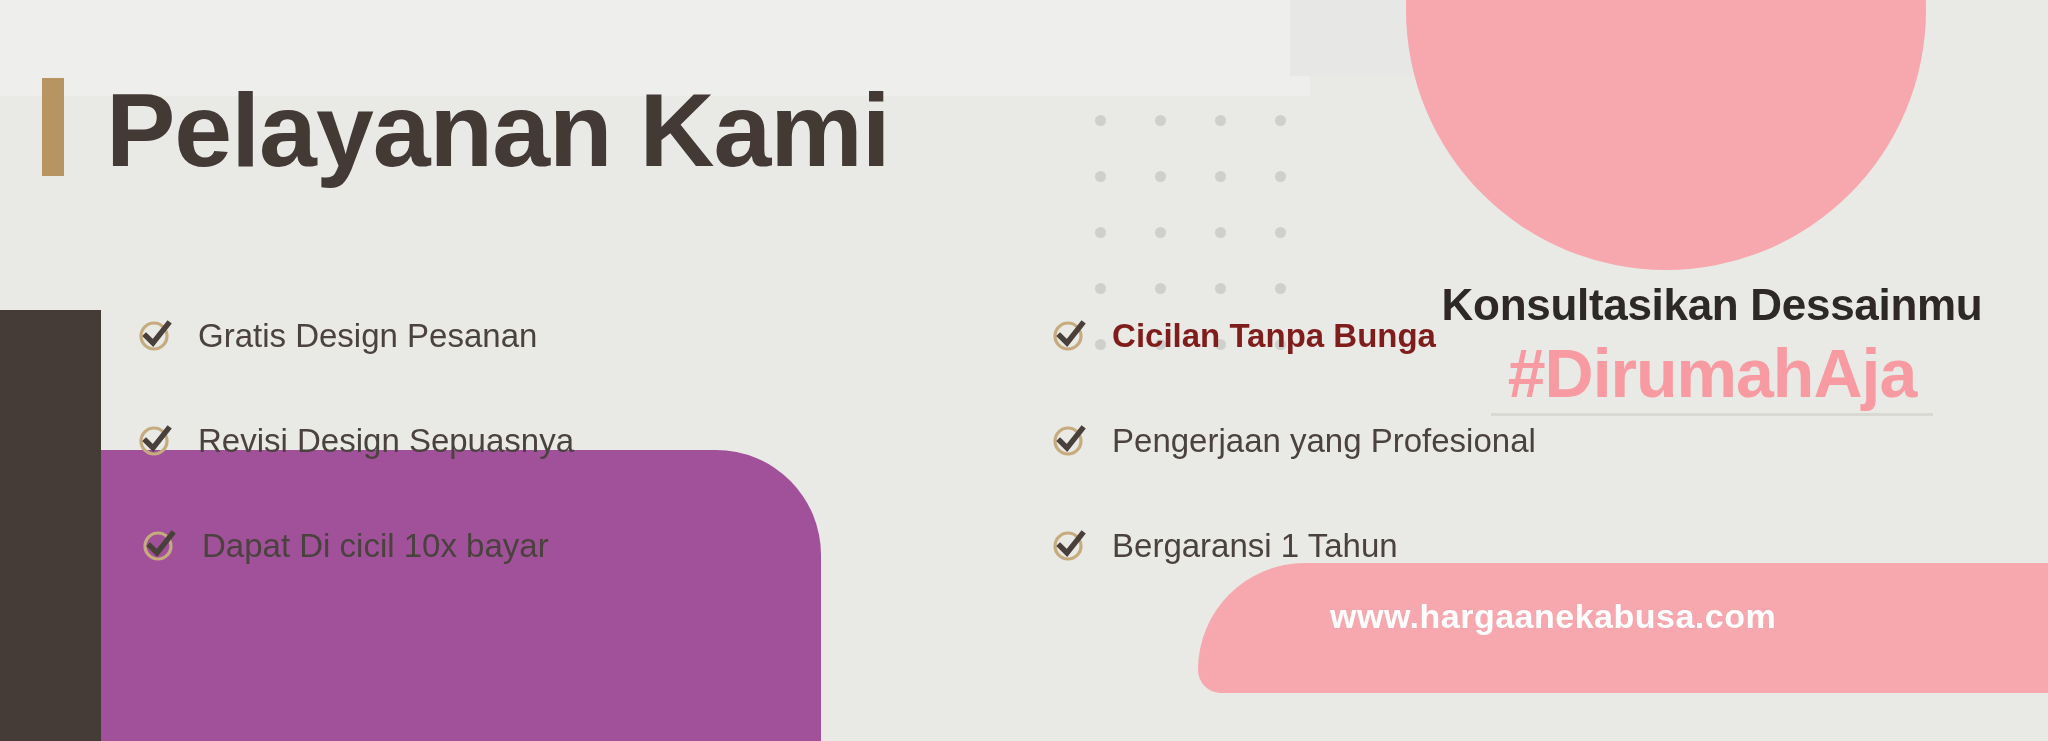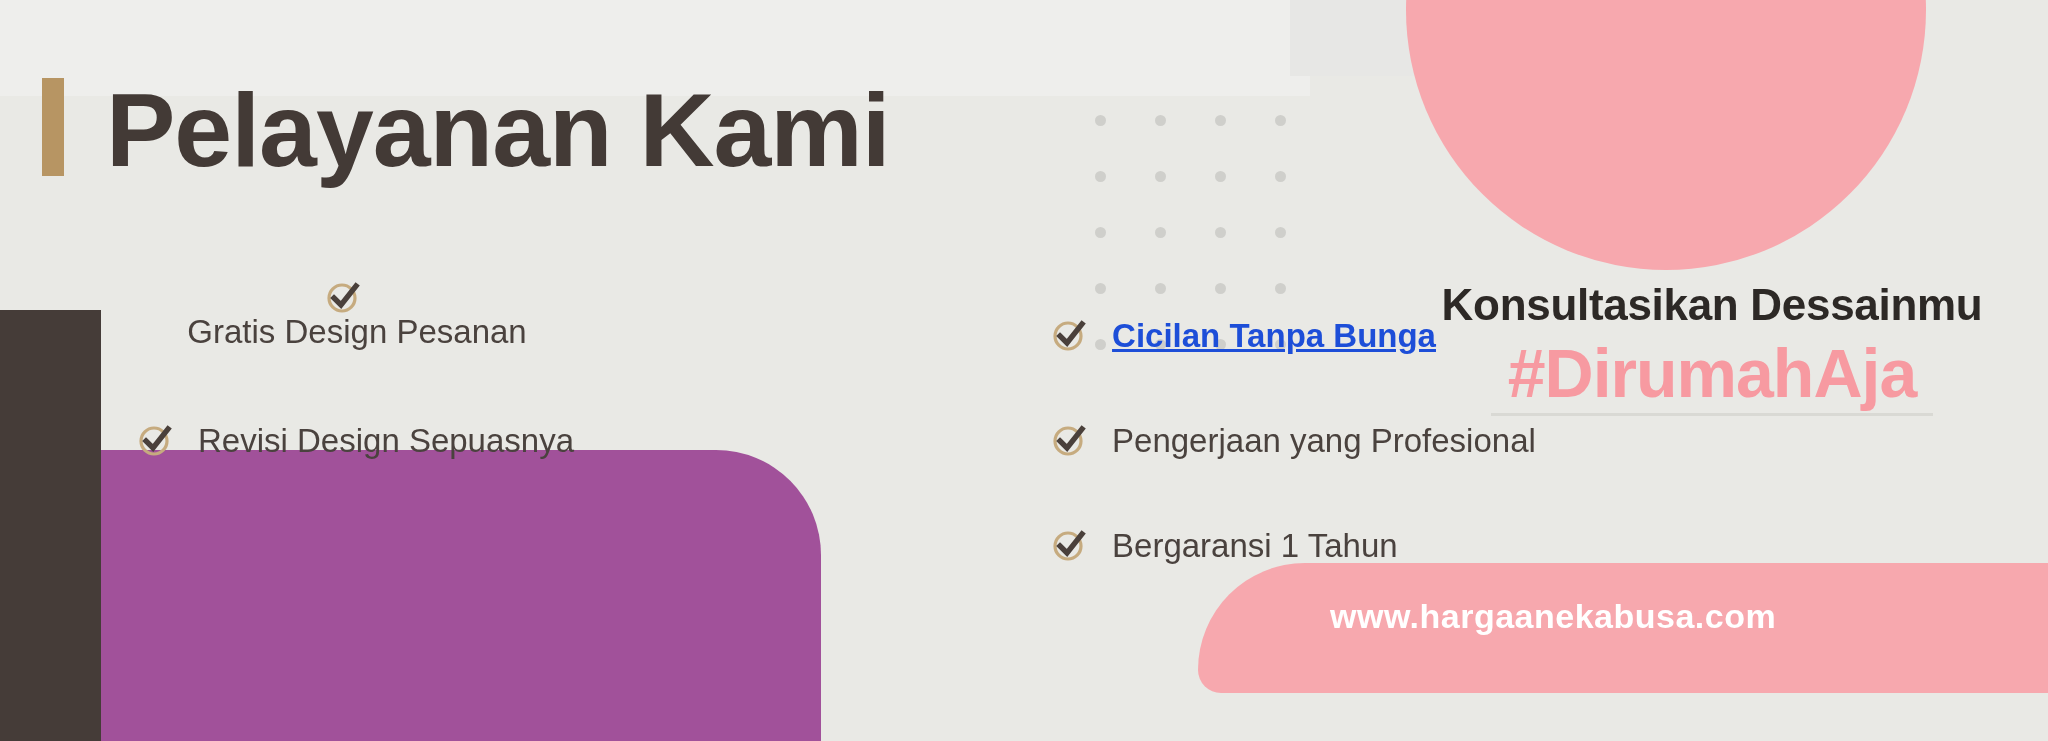--- a/index.html
+++ b/index.html
@@ -102,23 +102,23 @@
     width:30px;height:30px;
     flex:0 0 30px;
     margin-right:28px;
   }
   .check-icon svg{position:absolute;left:-3px;top:-6px;}
   .feature-label{
     font-size:33px;
     color:#4a423e;
     white-space:nowrap;
   }
-  .feature-label.bold{font-weight:bold;color:#1d4ed8;text-decoration:underline;}
-  
-  .f-gratis{margin-left:22px;flex-direction:column;}
+  .feature-label.bold{font-weight:bold;color:#7f1d1d;}
+  
+  .f-gratis{margin-left:22px;}
   .f-revisi{margin-left:22px;justify-content:flex-end;}
   .f-dapat{margin-left:26px;}
   
   .promo{
     position:absolute;left:1352px;top:280px;
     text-align:center;
     width:720px;
   }
   .promo-head{
     font-size:44px;
@@ -195,20 +195,29 @@
       </div>
       <div class="feature f-revisi">
         <span class="check-icon">
           <svg width="40" height="40" viewBox="0 0 40 40">
             <circle cx="17" cy="21" r="13" fill="none" stroke="#c6ab7f" stroke-width="3.2"></circle>
             <path d="M9 21 L16 28 L31 9" fill="none" stroke="#4a403b" stroke-width="5.4" stroke-linecap="square" stroke-linejoin="miter"></path>
           </svg>
         </span>
         <span class="feature-label">Revisi Design Sepuasnya</span>
       </div>
+      <div class="feature f-dapat">
+        <span class="check-icon">
+          <svg width="40" height="40" viewBox="0 0 40 40">
+            <circle cx="17" cy="21" r="13" fill="none" stroke="#c6ab7f" stroke-width="3.2"></circle>
+            <path d="M9 21 L16 28 L31 9" fill="none" stroke="#4a403b" stroke-width="5.4" stroke-linecap="square" stroke-linejoin="miter"></path>
+          </svg>
+        </span>
+        <span class="feature-label">Dapat Di cicil 10x bayar</span>
+      </div>
     </div>
 
     <div class="col">
       <div class="feature">
         <span class="check-icon">
           <svg width="40" height="40" viewBox="0 0 40 40">
             <circle cx="17" cy="21" r="13" fill="none" stroke="#c6ab7f" stroke-width="3.2"></circle>
             <path d="M9 21 L16 28 L31 9" fill="none" stroke="#4a403b" stroke-width="5.4" stroke-linecap="square" stroke-linejoin="miter"></path>
           </svg>
         </span>

